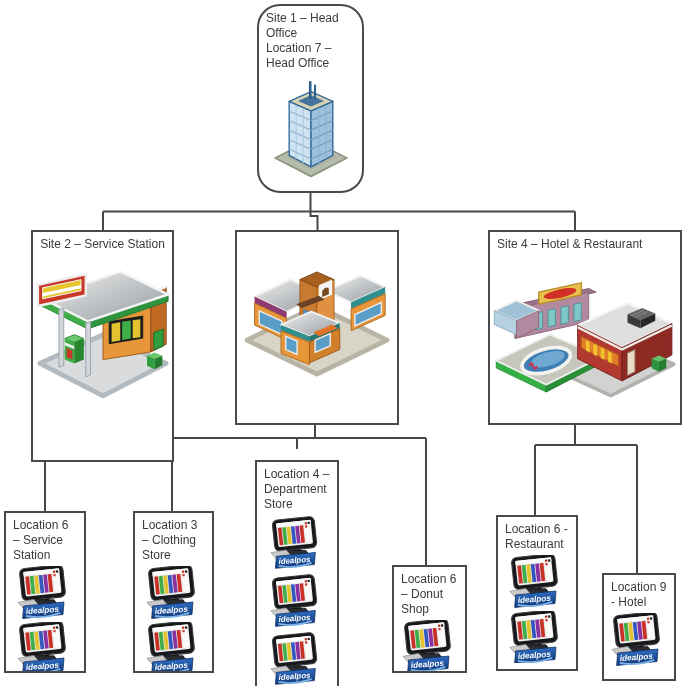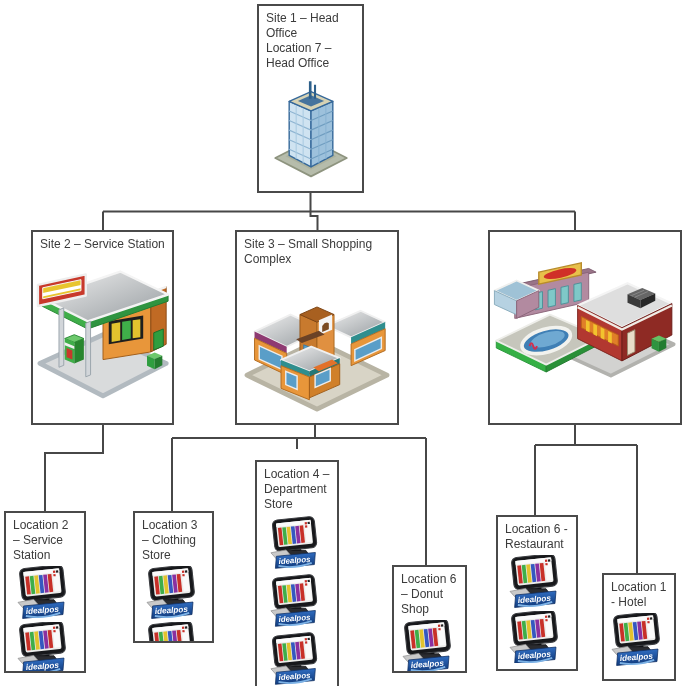--- a/index.html
+++ b/index.html
@@ -18,26 +18,26 @@
   .icon { display:block; margin:0 auto; }
   #site1 .icon { width:96px;  height:104px; margin-top:8px; }
   #site2 .icon { width:134px; height:148px; margin-top:2px; }
   #site3 .icon { width:152px; height:142px; margin-top:4px; }
   #site4 .icon { width:186px; height:134px; margin-top:18px; }
   .pos-stack { display:flex; flex-direction:column; align-items:center; gap:3px; margin-top:3px; }
   .pos { width:60px; height:52.5px; flex:0 0 auto; }
   #loc4 .pos { width:58px; height:54px; }
   #loc4 .pos-stack { gap:4px; margin-top:4px; }
   
-  #site1 { left:257px; top:4px;   width:107px; height:189px; }
-  #site2 { left:31px;  top:230px; width:143px; height:195px; }
+  #site1 { left:257px; top:4px;   width:107px; height:189px;border-radius:23px; }
+  #site2 { left:31px;  top:230px; width:143px; height:232px;text-align:center; }
   #site3 { left:235px; top:230px; width:164px; height:195px; }
   #site4 { left:488px; top:230px; width:194px; height:195px; }
   #loc2  { left:4px;   top:511px; width:82px;  height:162px; }
-  #loc3  { left:133px; top:511px; width:81px;  height:132px; }
+  #loc3  { left:133px; top:511px; width:81px;  height:162px; }
   #loc4  { left:255px; top:460px; width:84px;  height:230px; }
   #loc5  { left:392px; top:565px; width:75px;  height:108px; }
   #loc6  { left:496px; top:515px; width:82px;  height:156px; }
   #loc7  { left:602px; top:573px; width:74px;  height:108px; }
 </style>
 </head>
 <body>
 
 <div class="stage">
 
@@ -115,21 +115,20 @@
       <polygon points="52,70 57,68 57,124 52,126" fill="#d2d6da" stroke="#9aa4ab" stroke-width="1"></polygon>
       <polygon points="30,86 40,82 50,86 40,90" fill="#6cc86c" stroke="#2a8a36" stroke-width="1"></polygon>
       <polygon points="30,86 40,90 40,112 30,108" fill="#3fae49"></polygon>
       <polygon points="40,90 50,86 50,108 40,112" fill="#28862f"></polygon>
       <polygon points="30,90 40,94 40,97 30,93" fill="#efefef"></polygon>
       <polygon points="32,96 38,98.4 38,108 32,105.6" fill="#c8392b"></polygon>
     </svg>
   </section>
 
   <section class="node" id="site3">
-    <div class="node-title">Site 3 – Small Shopping Complex</div>
     <svg class="icon" viewBox="0 0 160 150">
       <polygon points="6,110 80,74 154,110 80,146" fill="#d8d4c6" stroke="#b8b4a4" stroke-width="5" stroke-linejoin="round"></polygon>
       <polygon points="14,64 52,46 86,62 48,80" fill="url(#gGray)" stroke="#f0f0f0" stroke-width="2" stroke-linejoin="round"></polygon>
       <polygon points="14,64 48,80 48,87 14,71" fill="#8e3a72"></polygon>
       <polygon points="14,71 48,87 48,110 14,94" fill="#e8963a" stroke="#b06a20" stroke-width="1"></polygon>
       <polygon points="19,79 43,90 43,104 19,93" fill="#5a9ec8" stroke="#ececec" stroke-width="1.5"></polygon>
       <polygon points="90,58 126,42 152,54 116,70" fill="url(#gGray)" stroke="#f0f0f0" stroke-width="2" stroke-linejoin="round"></polygon>
       <polygon points="116,70 152,54 152,61 116,77" fill="#2f8e8e"></polygon>
       <polygon points="116,77 152,61 152,84 116,100" fill="#e8963a" stroke="#b06a20" stroke-width="1"></polygon>
       <polygon points="120,83 148,70 148,82 120,95" fill="#5a9ec8" stroke="#ececec" stroke-width="1.5"></polygon>
@@ -145,20 +144,21 @@
       <polygon points="72,106 104,92 104,98 72,112" fill="#257878"></polygon>
       <polygon points="42,100 72,112 72,136 42,124" fill="#e8963a" stroke="#b06a20" stroke-width="1"></polygon>
       <polygon points="72,112 104,98 104,120 72,134" fill="#d0802a" stroke="#a05c18" stroke-width="1"></polygon>
       <polygon points="47,106 59,111 59,125 47,120" fill="#5a9ec8" stroke="#ececec" stroke-width="1.5"></polygon>
       <polygon points="78,110 94,103 94,116 78,123" fill="#5a9ec8" stroke="#ececec" stroke-width="1.5"></polygon>
       <polygon points="76,102 96,93.5 102,97.5 82,106" fill="#e2712a"></polygon>
     </svg>
   </section>
 
   <section class="node" id="site4">
+    <div class="node-title">Site 4 – Hotel &amp; Restaurant</div>
     <svg class="icon" viewBox="0 0 200 145">
       <polygon points="58,104 128,72 196,102 128,136" fill="#d2d2d0" stroke="#b2b2ae" stroke-width="4" stroke-linejoin="round"></polygon>
       <polygon points="4,98 58,124 58,132 4,106" fill="#35b045" stroke="#27963a" stroke-width="1"></polygon>
       <polygon points="58,124 118,94 118,101 58,132" fill="#2a9038" stroke="#1f7a2c" stroke-width="1"></polygon>
       <polygon points="4,98 62,70 118,94 58,124" fill="#c6c6bc" stroke="#eeeeea" stroke-width="2" stroke-linejoin="round"></polygon>
       <polygon points="22,38 104,20 112,24 30,42" fill="#9a7488" stroke="#7c5a6e" stroke-width="1"></polygon>
       <polygon points="24,42 104,24 104,56 24,74" fill="#b28aa0" stroke="#8a6478" stroke-width="1"></polygon>
       <polygon points="32,50 40,48.2 40,66 32,67.8" fill="#7fc8c8" stroke="#4b8f98" stroke-width="1"></polygon>
       <polygon points="46,46.8 54,45 54,63 46,64.8" fill="#7fc8c8" stroke="#4b8f98" stroke-width="1"></polygon>
       <polygon points="60,43.6 68,41.8 68,60 60,61.8" fill="#7fc8c8" stroke="#4b8f98" stroke-width="1"></polygon>
@@ -189,21 +189,21 @@
       <polygon points="117,83.7 121,85.7 121,97.2 117,95.2" fill="#f2c32e"></polygon>
       <polygon points="125,87.7 129,89.7 129,101.2 125,99.2" fill="#f2c32e"></polygon>
       <polygon points="146,90 154,86.2 154,110 146,114" fill="#e8dcc8" stroke="#9a8a70" stroke-width="1"></polygon>
       <polygon points="172,96 180,92.4 188,96 180,99.6" fill="#64c064"></polygon>
       <polygon points="172,96 180,99.6 180,110 172,106.4" fill="#2f9440"></polygon>
       <polygon points="180,99.6 188,96 188,106 180,110" fill="#237c30"></polygon>
     </svg>
   </section>
 
   <section class="node" id="loc2">
-    <div class="node-title">Location 2 – Service Station</div>
+    <div class="node-title">Location 6 – Service Station</div>
     <div class="pos-stack">
   <svg class="pos" viewBox="0 0 80 70">
     <g transform="rotate(-6 36 26)">
       <rect x="8" y="1" width="58" height="43" rx="7" fill="#17181b" stroke="#3c3e42" stroke-width="1.5"></rect>
       <rect x="13" y="5.5" width="48" height="33" rx="2.5" fill="#ececea"></rect>
       <rect x="13" y="5.5" width="48" height="5" fill="#fbfbfb"></rect>
       <rect x="15" y="12" width="5" height="24" fill="#c83028"></rect>
       <rect x="21" y="12" width="5" height="24" fill="#3fae49"></rect>
       <rect x="27" y="12" width="5" height="24" fill="#e2c22e"></rect>
       <rect x="33" y="12" width="5" height="24" fill="#3558c0"></rect>
@@ -474,21 +474,21 @@
     <g transform="rotate(-4 38 59)">
       <polygon points="12,51.5 66,50 63.5,66.5 9.5,68" fill="url(#gBlue)" stroke="#0f2f62" stroke-width="1"></polygon>
       <text x="14.5" y="62.5" font-family="Liberation Sans, sans-serif" font-size="11" font-style="italic" font-weight="bold" fill="#ffffff" textLength="44" lengthAdjust="spacingAndGlyphs">idealpos</text>
       <path d="M14,65 Q36,71 60,64" stroke="#7cb2e6" stroke-width="2.4" fill="none"></path>
     </g>
   </svg>
 </div>
   </section>
 
   <section class="node" id="loc7">
-    <div class="node-title">Location 1 - Hotel</div>
+    <div class="node-title">Location 9 - Hotel</div>
     <div class="pos-stack">
   <svg class="pos" viewBox="0 0 80 70">
     <g transform="rotate(-6 36 26)">
       <rect x="8" y="1" width="58" height="43" rx="7" fill="#17181b" stroke="#3c3e42" stroke-width="1.5"></rect>
       <rect x="13" y="5.5" width="48" height="33" rx="2.5" fill="#ececea"></rect>
       <rect x="13" y="5.5" width="48" height="5" fill="#fbfbfb"></rect>
       <rect x="15" y="12" width="5" height="24" fill="#c83028"></rect>
       <rect x="21" y="12" width="5" height="24" fill="#3fae49"></rect>
       <rect x="27" y="12" width="5" height="24" fill="#e2c22e"></rect>
       <rect x="33" y="12" width="5" height="24" fill="#3558c0"></rect>

